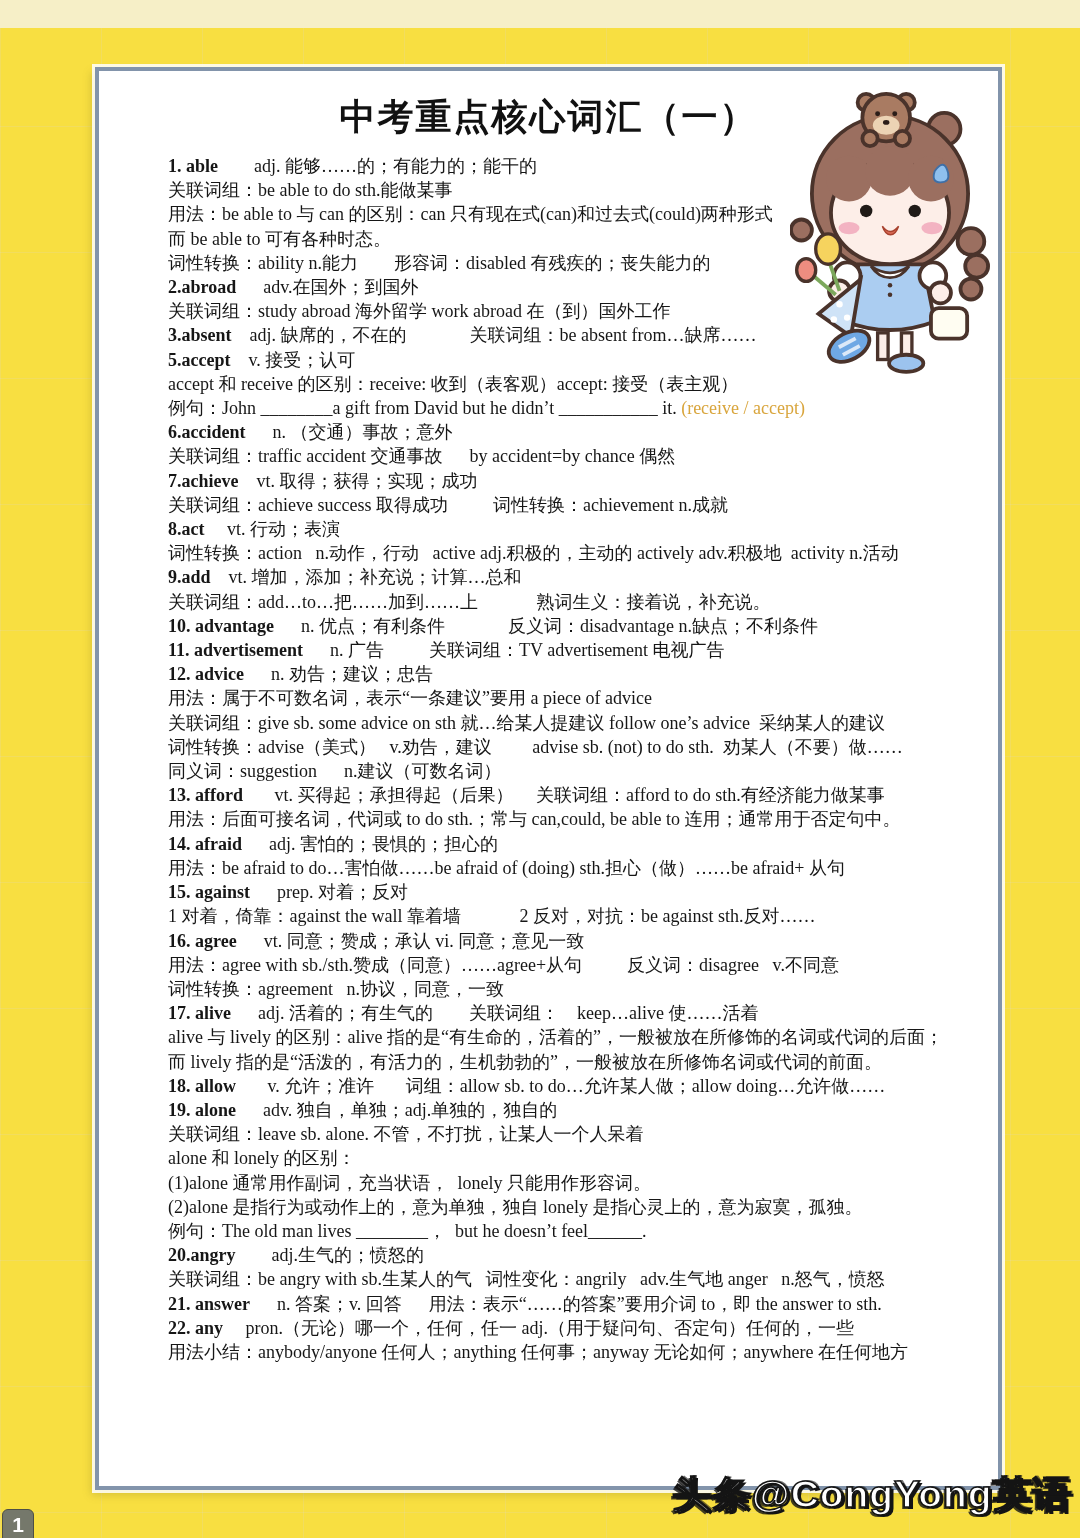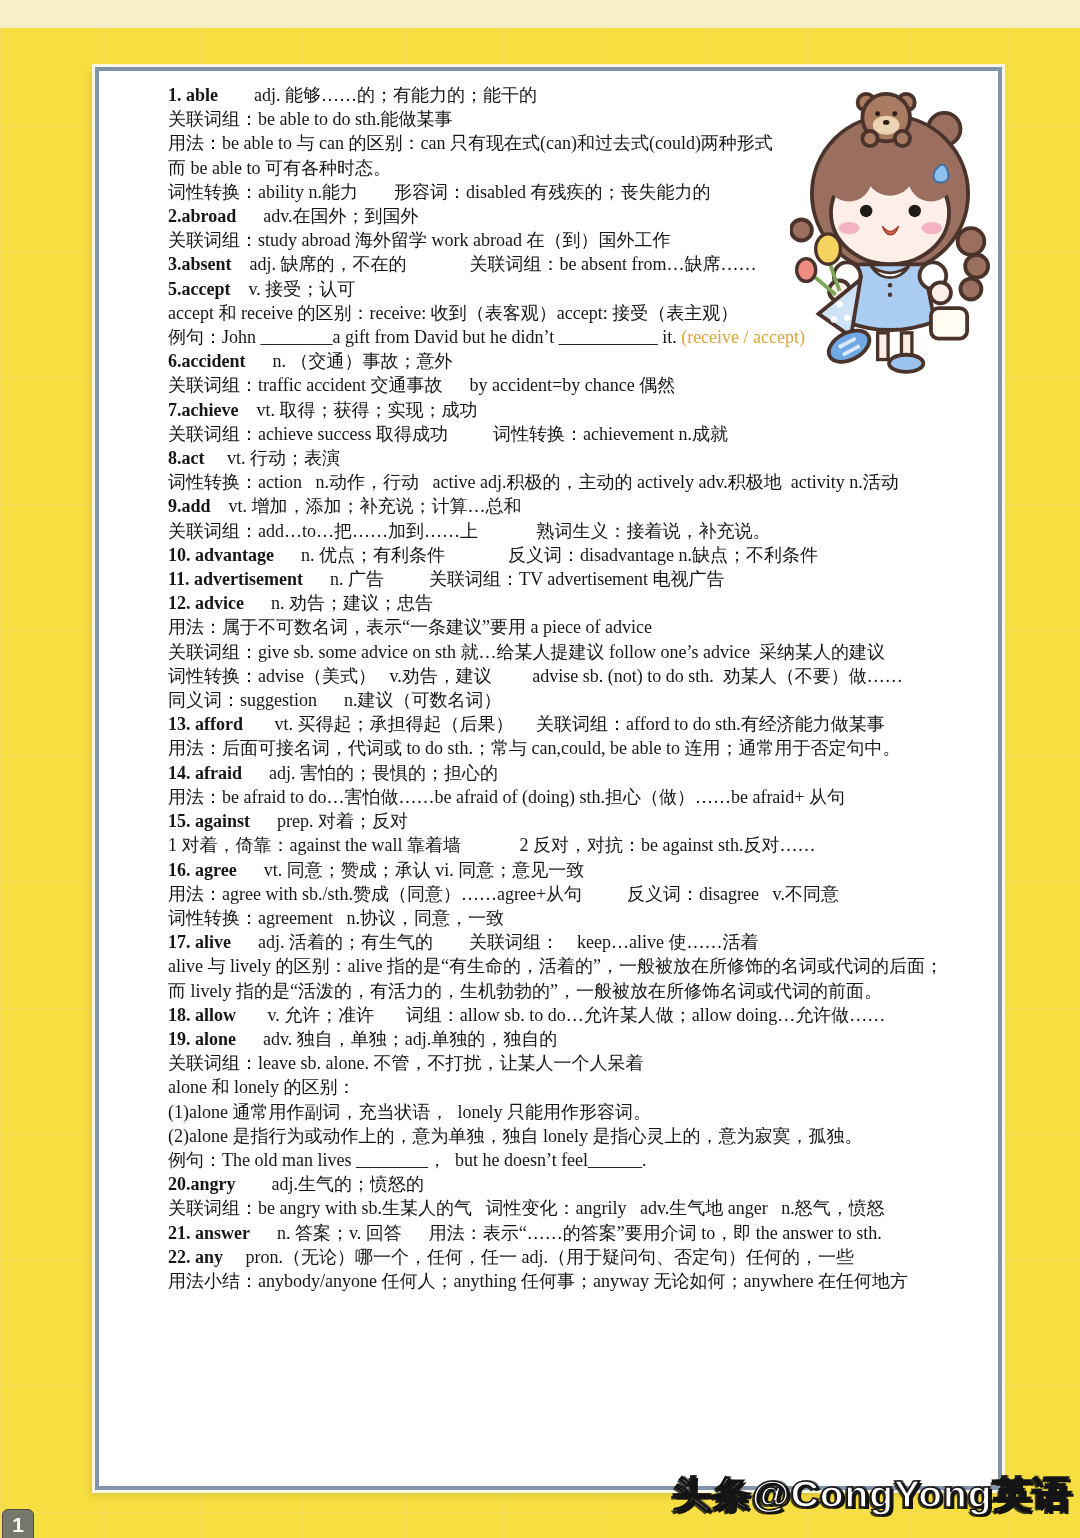--- a/index.html
+++ b/index.html
@@ -45,20 +45,21 @@
     text-shadow:3px 2px 0 #141414,-2px 2px 0 rgba(20,20,20,.8),2px -1px 0 rgba(20,20,20,.6);
     transform:scaleX(1.05);transform-origin:right;
   }
 </style>
 </head>
 <body>
 
 <div class="top-strip"></div>
 
 <div class="page">
+  <div class="page-title">中考重点核心词汇（一）</div>
 
   <div class="entries"><div class="line"><span class="bold">1. able</span><span>        adj. 能够……的；有能力的；能干的</span></div><div class="line"><span>关联词组：be able to do sth.能做某事</span></div><div class="line"><span>用法：be able to 与 can 的区别：can 只有现在式(can)和过去式(could)两种形式</span></div><div class="line"><span>而 be able to 可有各种时态。</span></div><div class="line"><span>词性转换：ability n.能力        形容词：disabled 有残疾的；丧失能力的</span></div><div class="line"><span class="bold">2.abroad</span><span>      adv.在国外；到国外</span></div><div class="line"><span>关联词组：study abroad 海外留学 work abroad 在（到）国外工作</span></div><div class="line"><span class="bold">3.absent</span><span>    adj. 缺席的，不在的              关联词组：be absent from…缺席……</span></div><div class="line"><span class="bold">5.accept</span><span>    v. 接受；认可</span></div><div class="line"><span>accept 和 receive 的区别：receive: 收到（表客观）accept: 接受（表主观）</span></div><div class="line"><span>例句：John ________a gift from David but he didn’t ___________ it. </span><span style="color: rgb(217, 165, 60);">(receive / accept)</span></div><div class="line"><span class="bold">6.accident</span><span>      n. （交通）事故；意外</span></div><div class="line"><span>关联词组：traffic accident 交通事故      by accident=by chance 偶然</span></div><div class="line"><span class="bold">7.achieve</span><span>    vt. 取得；获得；实现；成功</span></div><div class="line"><span>关联词组：achieve success 取得成功          词性转换：achievement n.成就</span></div><div class="line"><span class="bold">8.act</span><span>     vt. 行动；表演</span></div><div class="line"><span>词性转换：action   n.动作，行动   active adj.积极的，主动的 actively adv.积极地  activity n.活动</span></div><div class="line"><span class="bold">9.add</span><span>    vt. 增加，添加；补充说；计算…总和</span></div><div class="line"><span>关联词组：add…to…把……加到……上             熟词生义：接着说，补充说。</span></div><div class="line"><span class="bold">10. advantage</span><span>      n. 优点；有利条件              反义词：disadvantage n.缺点；不利条件</span></div><div class="line"><span class="bold">11. advertisement</span><span>      n. 广告          关联词组：TV advertisement 电视广告</span></div><div class="line"><span class="bold">12. advice</span><span>      n. 劝告；建议；忠告</span></div><div class="line"><span>用法：属于不可数名词，表示“一条建议”要用 a piece of advice</span></div><div class="line"><span>关联词组：give sb. some advice on sth 就…给某人提建议 follow one’s advice  采纳某人的建议</span></div><div class="line"><span>词性转换：advise（美式）   v.劝告，建议         advise sb. (not) to do sth.  劝某人（不要）做……</span></div><div class="line"><span>同义词：suggestion      n.建议（可数名词）</span></div><div class="line"><span class="bold">13. afford</span><span>       vt. 买得起；承担得起（后果）     关联词组：afford to do sth.有经济能力做某事</span></div><div class="line"><span>用法：后面可接名词，代词或 to do sth.；常与 can,could, be able to 连用；通常用于否定句中。</span></div><div class="line"><span class="bold">14. afraid</span><span>      adj. 害怕的；畏惧的；担心的</span></div><div class="line"><span>用法：be afraid to do…害怕做……be afraid of (doing) sth.担心（做）……be afraid+ 从句</span></div><div class="line"><span class="bold">15. against</span><span>      prep. 对着；反对</span></div><div class="line"><span>1 对着，倚靠：against the wall 靠着墙             2 反对，对抗：be against sth.反对……</span></div><div class="line"><span class="bold">16. agree</span><span>      vt. 同意；赞成；承认 vi. 同意；意见一致</span></div><div class="line"><span>用法：agree with sb./sth.赞成（同意）……agree+从句          反义词：disagree   v.不同意</span></div><div class="line"><span>词性转换：agreement   n.协议，同意，一致</span></div><div class="line"><span class="bold">17. alive</span><span>      adj. 活着的；有生气的        关联词组：    keep…alive 使……活着</span></div><div class="line"><span>alive 与 lively 的区别：alive 指的是“有生命的，活着的”，一般被放在所修饰的名词或代词的后面；</span></div><div class="line"><span>而 lively 指的是“活泼的，有活力的，生机勃勃的”，一般被放在所修饰名词或代词的前面。</span></div><div class="line"><span class="bold">18. allow</span><span>       v. 允许；准许       词组：allow sb. to do…允许某人做；allow doing…允许做……</span></div><div class="line"><span class="bold">19. alone</span><span>      adv. 独自，单独；adj.单独的，独自的</span></div><div class="line"><span>关联词组：leave sb. alone. 不管，不打扰，让某人一个人呆着</span></div><div class="line"><span>alone 和 lonely 的区别：</span></div><div class="line"><span>(1)alone 通常用作副词，充当状语，  lonely 只能用作形容词。</span></div><div class="line"><span>(2)alone 是指行为或动作上的，意为单独，独自 lonely 是指心灵上的，意为寂寞，孤独。</span></div><div class="line"><span>例句：The old man lives ________，  but he doesn’t feel</span><span style="color: rgb(22, 22, 22);">______.</span></div><div class="line"><span class="bold">20.angry</span><span>        adj.生气的；愤怒的</span></div><div class="line"><span>关联词组：be angry with sb.生某人的气   词性变化：angrily   adv.生气地 anger   n.怒气，愤怒</span></div><div class="line"><span class="bold">21. answer</span><span>      n. 答案；v. 回答      用法：表示“……的答案”要用介词 to，即 the answer to sth.</span></div><div class="line"><span class="bold">22. any</span><span>     pron.（无论）哪一个，任何，任一 adj.（用于疑问句、否定句）任何的，一些</span></div><div class="line"><span>用法小结：anybody/anyone 任何人；anything 任何事；anyway 无论如何；anywhere 在任何地方</span></div></div>
 
   <div class="illustration">
     <svg viewBox="0 0 210 300" width="200" height="290">
 
       <circle cx="190" cy="162" r="14" fill="#9b6f60" stroke="#4a332b" stroke-width="4"></circle>
       <circle cx="196" cy="188" r="12" fill="#9b6f60" stroke="#4a332b" stroke-width="4"></circle>
       <circle cx="190" cy="212" r="11" fill="#9b6f60" stroke="#4a332b" stroke-width="4"></circle>
       <circle cx="12" cy="150" r="11" fill="#9b6f60" stroke="#4a332b" stroke-width="4"></circle>

